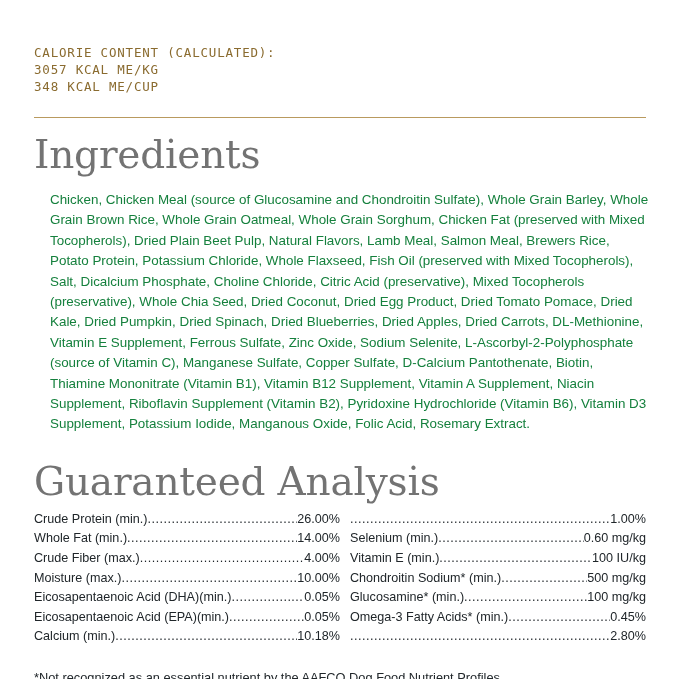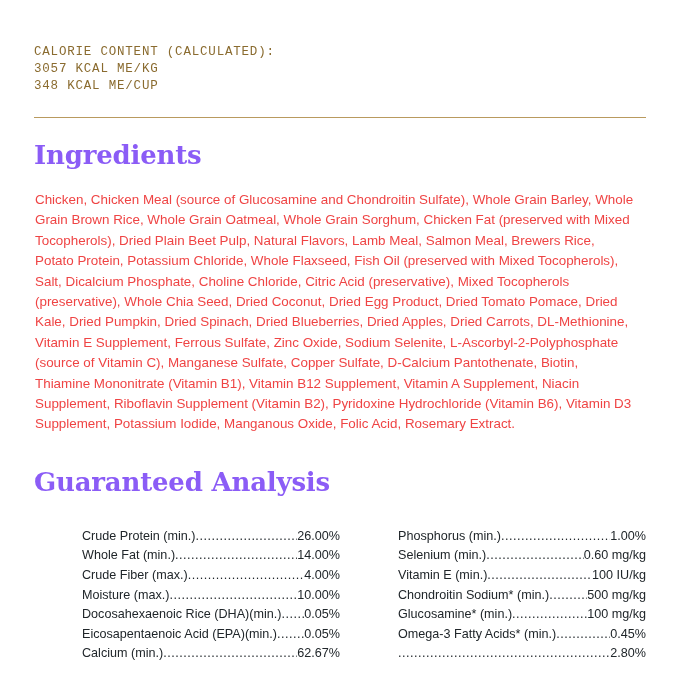--- a/index.html
+++ b/index.html
@@ -24,51 +24,51 @@
 
   
   .calorie-block {
     color: #8a6b2f;
     font-family: "DejaVu Sans Mono", monospace;
     font-size: 12.5px;
     letter-spacing: 0.8px;
     line-height: 17px;
     margin: 0 0 0 0;
   }
-  .calorie-line { display: block; white-space: pre; font-family: Liberation Mono, monospace; }
+  .calorie-line { display: block; white-space: pre; }
 
   .divider {
     border: 0;
     border-top: 1px solid #b99a5e;
     margin: 22px 0 0 0;
     width: 612px;
   }
 
   h2.section-title {
     font-family: "DejaVu Serif", serif;
-    font-weight: bold;
-    color: #8b5cf6;
-    font-size: 26px;
+    font-weight: normal;
+    color: #737373;
+    font-size: 39px;
     line-height: 38px;
     margin: 18px 0 16px 0;
     letter-spacing: -0.2px;
   }
 
   .ingredients-text {
     font-size: 13.4px;
     line-height: 20.4px;
-    color: #ef4444;
+    color: #15803d;
     width: 600px;
     text-align: left;
-    margin: 1px;
+    margin: 16px;
   }
 
   h2.ga-title {
     margin-top: 28px;
-    margin-bottom: 26px;
+    margin-bottom: 9px;
   }
 
   .ga-columns {
     display: flex;
     gap: 0px;
     width: 612px;
   }
   .ga-col {
     width: 50%;
     box-sizing: border-box;
@@ -76,21 +76,20 @@
   .ga-col.right { padding-left: 10px; }
 
   .ga-row {
     display: flex;
     align-items: baseline;
     font-size: 12.6px;
     line-height: 19.6px;
     color: #20262a;
     white-space: nowrap;
     overflow: hidden;
-    margin-left: 48px;
   }
   .ga-label { flex: 0 0 auto; }
   .ga-dots {
     flex: 1 1 auto;
     overflow: hidden;
     white-space: nowrap;
     letter-spacing: 0.5px;
     margin: 0 0px;
   }
   .ga-value { flex: 0 0 auto; text-align: right; }
@@ -137,38 +136,37 @@
           <span class="ga-label">Crude Fiber (max.)</span>
           <span class="ga-dots">................................................................................</span>
           <span class="ga-value">4.00%</span>
         </div>
         <div class="ga-row">
           <span class="ga-label">Moisture  (max.)</span>
           <span class="ga-dots">................................................................................</span>
           <span class="ga-value">10.00%</span>
         </div>
         <div class="ga-row">
-          <span class="ga-label">Docosahexaenoic Rice (DHA)(min.)</span>
+          <span class="ga-label">Eicosapentaenoic Acid (DHA)(min.)</span>
           <span class="ga-dots">................................................................................</span>
           <span class="ga-value">0.05%</span>
         </div>
         <div class="ga-row">
           <span class="ga-label">Eicosapentaenoic Acid (EPA)(min.)</span>
           <span class="ga-dots">................................................................................</span>
           <span class="ga-value">0.05%</span>
         </div>
         <div class="ga-row">
           <span class="ga-label">Calcium  (min.)</span>
           <span class="ga-dots">................................................................................</span>
-          <span class="ga-value">62.67%</span>
+          <span class="ga-value">10.18%</span>
         </div>
       </div>
     <div class="ga-col right">
         <div class="ga-row">
-          <span class="ga-label">Phosphorus (min.)</span>
           <span class="ga-dots">................................................................................</span>
           <span class="ga-value">1.00%</span>
         </div>
         <div class="ga-row">
           <span class="ga-label">Selenium (min.)</span>
           <span class="ga-dots">................................................................................</span>
           <span class="ga-value">0.60 mg/kg</span>
         </div>
         <div class="ga-row">
           <span class="ga-label">Vitamin E (min.)</span>

